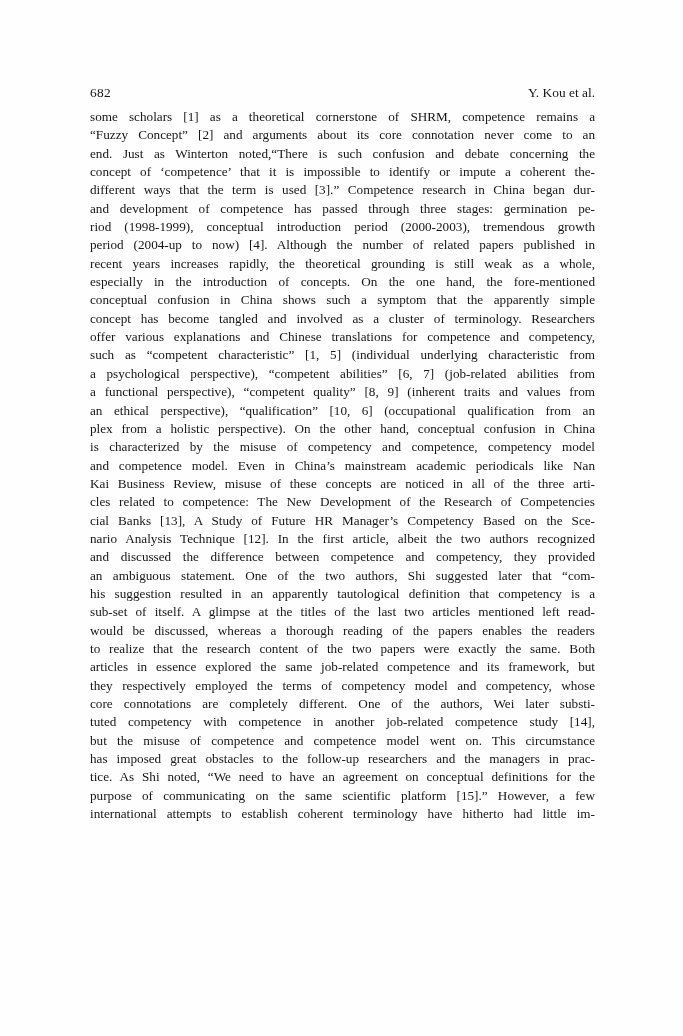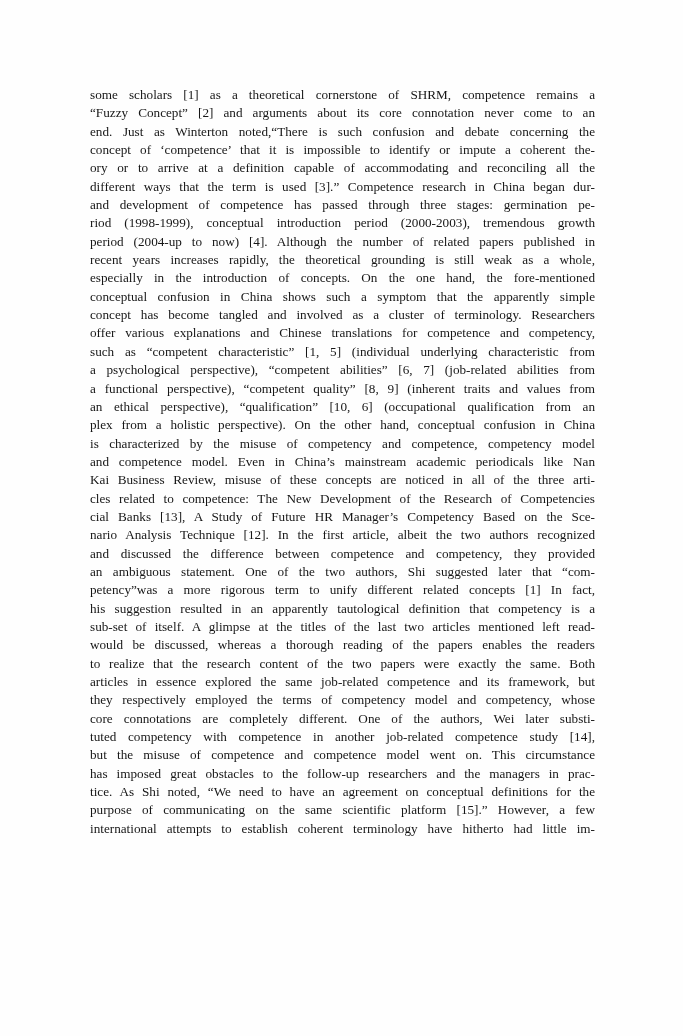--- a/index.html
+++ b/index.html
@@ -26,42 +26,45 @@
   }
   .running-header {
     display: flex;
     justify-content: space-between;
     align-items: baseline;
     font-size: 13.4px;
     line-height: 14px;
   }
   .running-header .page-number { letter-spacing: 0.3px; }
   .paragraph {
-    margin-top: 0;
+    margin-top: 8px;
     font-size: 13.2px;
   }
   .paragraph .line {
     height: 18.35px;
     line-height: 18.35px;
     text-align: justify;
     text-align-last: justify;
     overflow: hidden;
   }
 </style>
 </head>
 <body>
 
 <div class="sheet">
   <div class="text-block">
+    <div class="running-header">
+      <span class="page-number">682</span>
+      <span class="running-head">Y. Kou et al.</span>
+    </div>
     <div class="paragraph">
         <div class="line">some scholars [1] as a theoretical cornerstone of SHRM, competence remains a</div>
         <div class="line">“Fuzzy Concept” [2] and arguments about its core connotation never come to an</div>
         <div class="line">end. Just as Winterton noted,“There is such confusion and debate concerning the</div>
         <div class="line">concept of ‘competence’ that it is impossible to identify or impute a coherent the-</div>
-        <div class="line">ory or to arrive at a definition capable of accommodating and reconciling all the</div>
         <div class="line">different ways that the term is used [3].” Competence research in China began dur-</div>
         <div class="line">and development of competence has passed through three stages: germination pe-</div>
         <div class="line">riod (1998-1999), conceptual introduction period (2000-2003), tremendous growth</div>
         <div class="line">period (2004-up to now) [4]. Although the number of related papers published in</div>
         <div class="line">recent years increases rapidly, the theoretical grounding is still weak as a whole,</div>
         <div class="line">especially in the introduction of concepts. On the one hand, the fore-mentioned</div>
         <div class="line">conceptual confusion in China shows such a symptom that the apparently simple</div>
         <div class="line">concept has become tangled and involved as a cluster of terminology. Researchers</div>
         <div class="line">offer various explanations and Chinese translations for competence and competency,</div>
         <div class="line">such as “competent characteristic” [1, 5] (individual underlying characteristic from</div>
@@ -70,21 +73,20 @@
         <div class="line">an ethical perspective), “qualification” [10, 6] (occupational qualification from an</div>
         <div class="line">plex from a holistic perspective). On the other hand, conceptual confusion in China</div>
         <div class="line">is characterized by the misuse of competency and competence, competency model</div>
         <div class="line">and competence model. Even in China’s mainstream academic periodicals like Nan</div>
         <div class="line">Kai Business Review, misuse of these concepts are noticed in all of the three arti-</div>
         <div class="line">cles related to competence: The New Development of the Research of Competencies</div>
         <div class="line">cial Banks [13], A Study of Future HR Manager’s Competency Based on the Sce-</div>
         <div class="line">nario Analysis Technique [12]. In the first article, albeit the two authors recognized</div>
         <div class="line">and discussed the difference between competence and competency, they provided</div>
         <div class="line">an ambiguous statement. One of the two authors, Shi suggested later that “com-</div>
-        <div class="line">petency”was a more rigorous term to unify different related concepts [1] In fact,</div>
         <div class="line">his suggestion resulted in an apparently tautological definition that competency is a</div>
         <div class="line">sub-set of itself. A glimpse at the titles of the last two articles mentioned left read-</div>
         <div class="line">would be discussed, whereas a thorough reading of the papers enables the readers</div>
         <div class="line">to realize that the research content of the two papers were exactly the same. Both</div>
         <div class="line">articles in essence explored the same job-related competence and its framework, but</div>
         <div class="line">they respectively employed the terms of competency model and competency, whose</div>
         <div class="line">core connotations are completely different. One of the authors, Wei later substi-</div>
         <div class="line">tuted competency with competence in another job-related competence study [14],</div>
         <div class="line">but the misuse of competence and competence model went on. This circumstance</div>
         <div class="line">has imposed great obstacles to the follow-up researchers and the managers in prac-</div>

